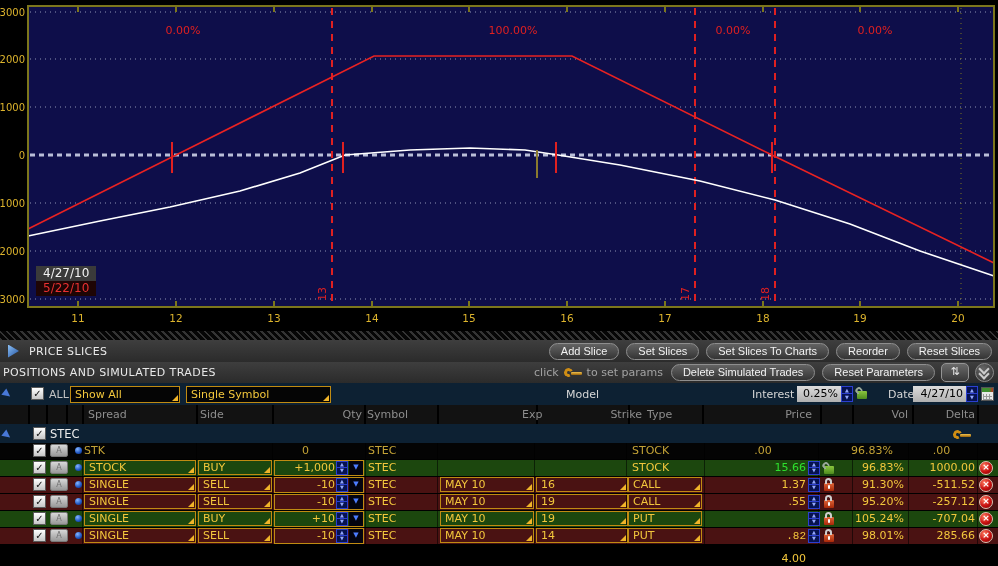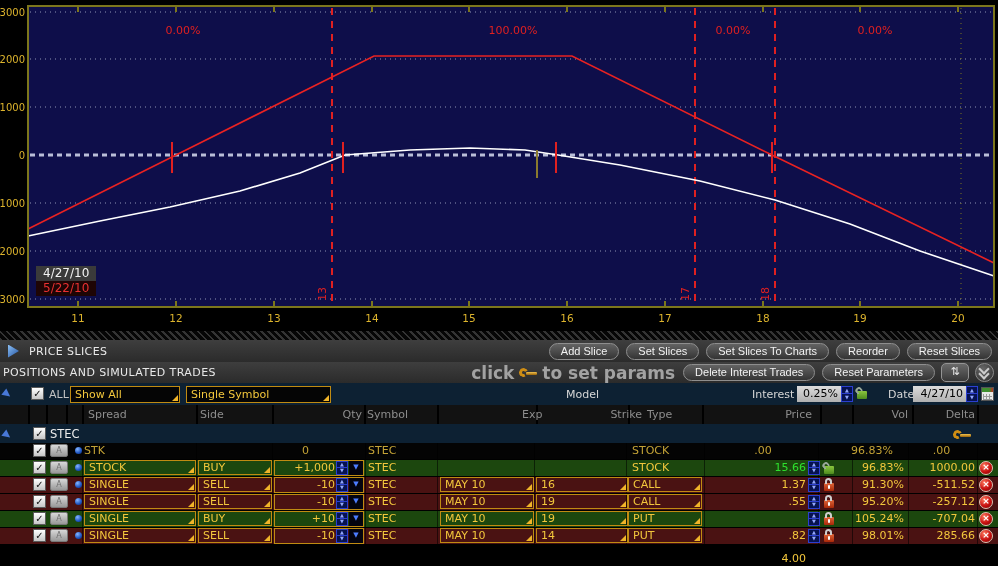--- a/index.html
+++ b/index.html
@@ -21,21 +21,21 @@
   #positions-bar{top:362px;height:21px;}
   .bar-title{color:#e8e8e8;font-size:11px;letter-spacing:.4px;white-space:nowrap;}
   .ps-icon{margin-left:8px;margin-right:10px;width:11px;height:13px;
            clip-path:polygon(0 0,100% 50%,0 100%);
            background:linear-gradient(135deg,#8cc0f5,#1e4f9e);}
   .spacer{flex:1;}
   .btn-strip{display:flex;align-items:center;gap:7px;margin-right:6px;}
   .pill{height:17px;padding:0 11px;border-radius:9px;white-space:nowrap;
         background:linear-gradient(#636363,#343434);border:1px solid #8e8e8e;
         color:#f2f2f2;font-size:11px;line-height:15px;cursor:default;}
-  .hint{color:#a2a2a2;font-size:17px;white-space:nowrap;font-weight:bold;}
+  .hint{color:#a2a2a2;font-size:11px;white-space:nowrap;}
   .wrench{position:relative;width:18px;height:11px;display:inline-block;vertical-align:-2px;}
   .wrench::before{content:"";position:absolute;left:0;top:1px;width:9px;height:9px;border-radius:50%;
         border:3px solid #cf8d14;border-right-color:transparent;box-sizing:border-box;transform:rotate(20deg);}
   .wrench::after{content:"";position:absolute;left:7px;top:4.5px;width:11px;height:3px;border-radius:1px;
         background:linear-gradient(#f2c350,#9a6206);}
   .updown-btn{width:26px;height:17px;border-radius:5px;background:linear-gradient(#6a6a6a,#383838);
         border:1px solid #949494;color:#e8e8e8;font-size:11px;line-height:15px;text-align:center;}
   .updown-btn::after{content:"⇅";}
   .chev-btn{position:relative;width:17px;height:17px;border-radius:50%;
         background:radial-gradient(circle at 40% 30%,#676767,#2c2c2c);border:1px solid #8c8c8c;}
@@ -199,21 +199,21 @@
       </div>
   </div>
 
   <div id="positions-bar" class="bar">
     <span class="bar-title" style="margin-left:3px">POSITIONS AND SIMULATED TRADES</span>
     <div class="spacer"></div>
     <span class="hint">click</span>
     <span class="wrench" style="margin:0 5px"></span>
     <span class="hint" style="margin-right:8px">to set params</span>
     <div class="btn-strip" id="pos-buttons">
-        <button class="pill">Delete Interest Trades</button>
+        <button class="pill">Delete Simulated Trades</button>
         <button class="pill">Reset Parameters</button>
       </div>
     <div class="updown-btn" style="margin-right:6px"></div>
     <div class="chev-btn" style="margin-right:4px"></div>
   </div>
 
   <div id="filter-row">
     <div class="expander"></div>
     <div class="cb" style="left:31px;top:4px"></div>
     <span class="flabel" style="left:49px;color:#c2c2c2">ALL</span>
@@ -477,21 +477,21 @@
           <div class="spin" style="left: 61px; top: 0px; height: 14px;">
             <b class="up" style="height:5px;line-height:5px"></b>
             <b class="down" style="height:5px;line-height:5px"></b>
           </div>
           <div class="qarr"></div>
         </div>
         <span class="val" style="left: 368px;">STEC</span>
         <div class="dd" style="left: 440px; top: 0px; width: 94px;"><span>MAY 10</span></div>
         <div class="dd" style="left: 536px; top: 0px; width: 92px;"><span>14</span></div>
         <div class="dd" style="left: 628px; top: 0px; width: 74px;"><span>PUT</span></div>
-        <span class="val right" style="left: 720px; width: 86px;">.82</span>
+        <span class="val right" style="left: 720px; width: 86px; font-family: Liberation Mono, monospace;">.82</span>
         <div class="spin rowspin" style="left: 808px;">
           <b class="up"></b>
           <b class="down"></b>
         </div>
         <div class="lock red" style="left: 824px; top: 6px;"></div>
         <span class="val right" style="left: 840px; width: 64px;">98.01%</span>
         <span class="val right" style="left: 908px; width: 67px;">285.66</span>
         <div class="xbtn"></div>
       </div>
     </div>

